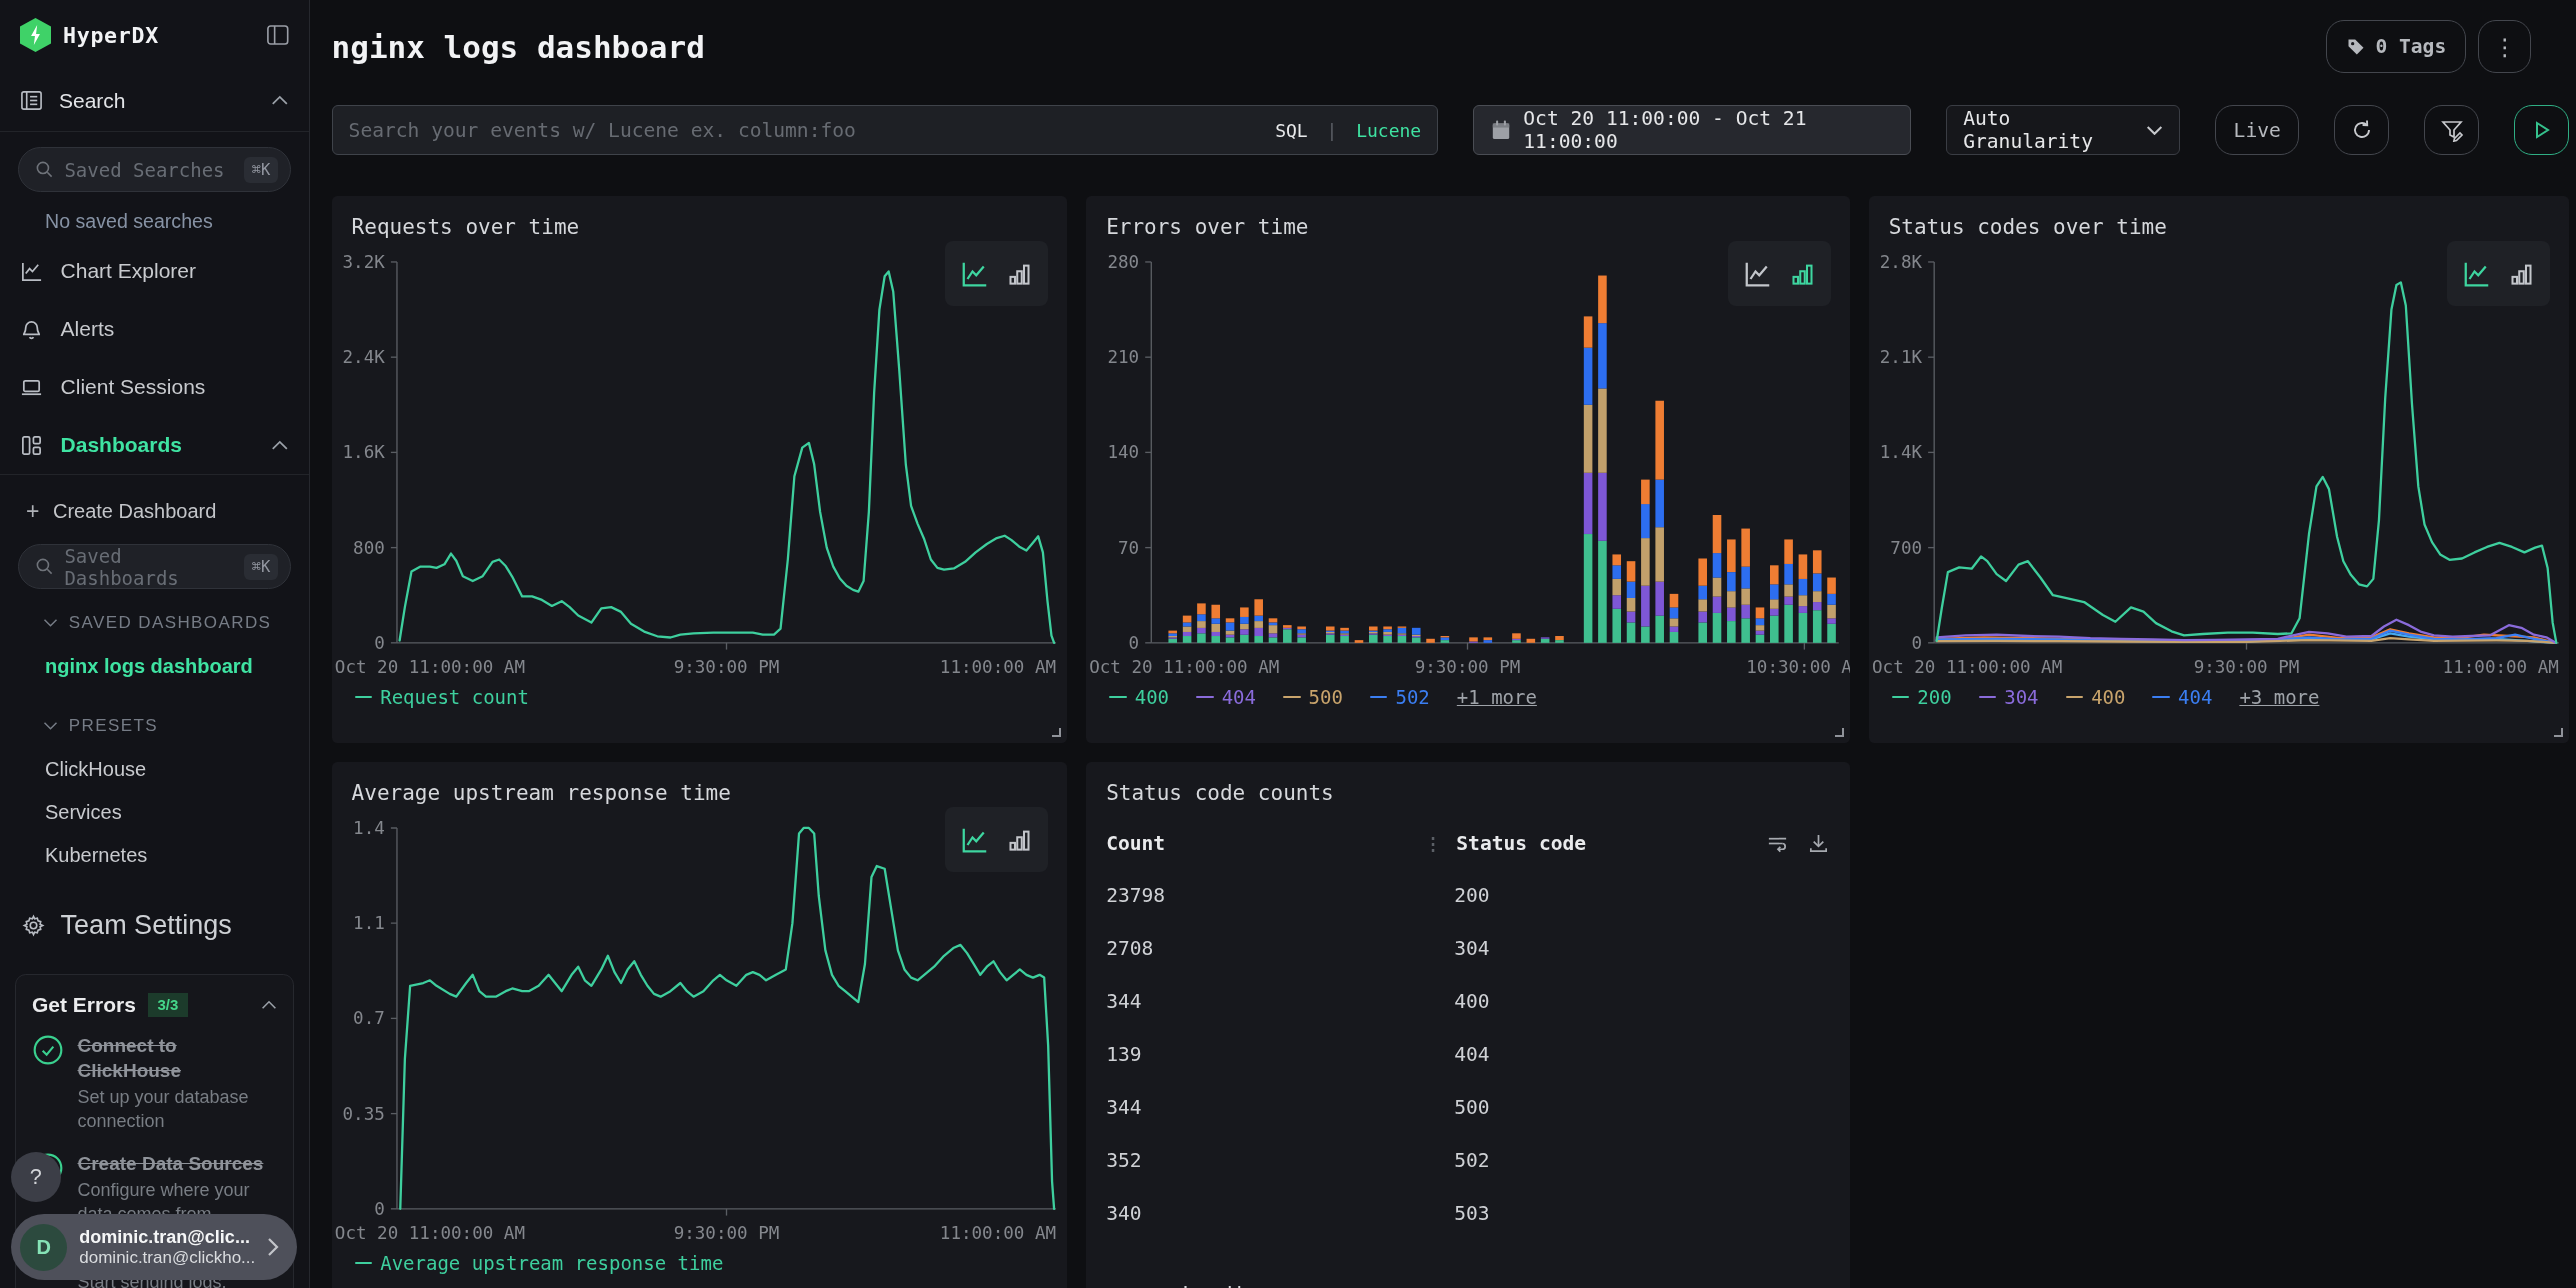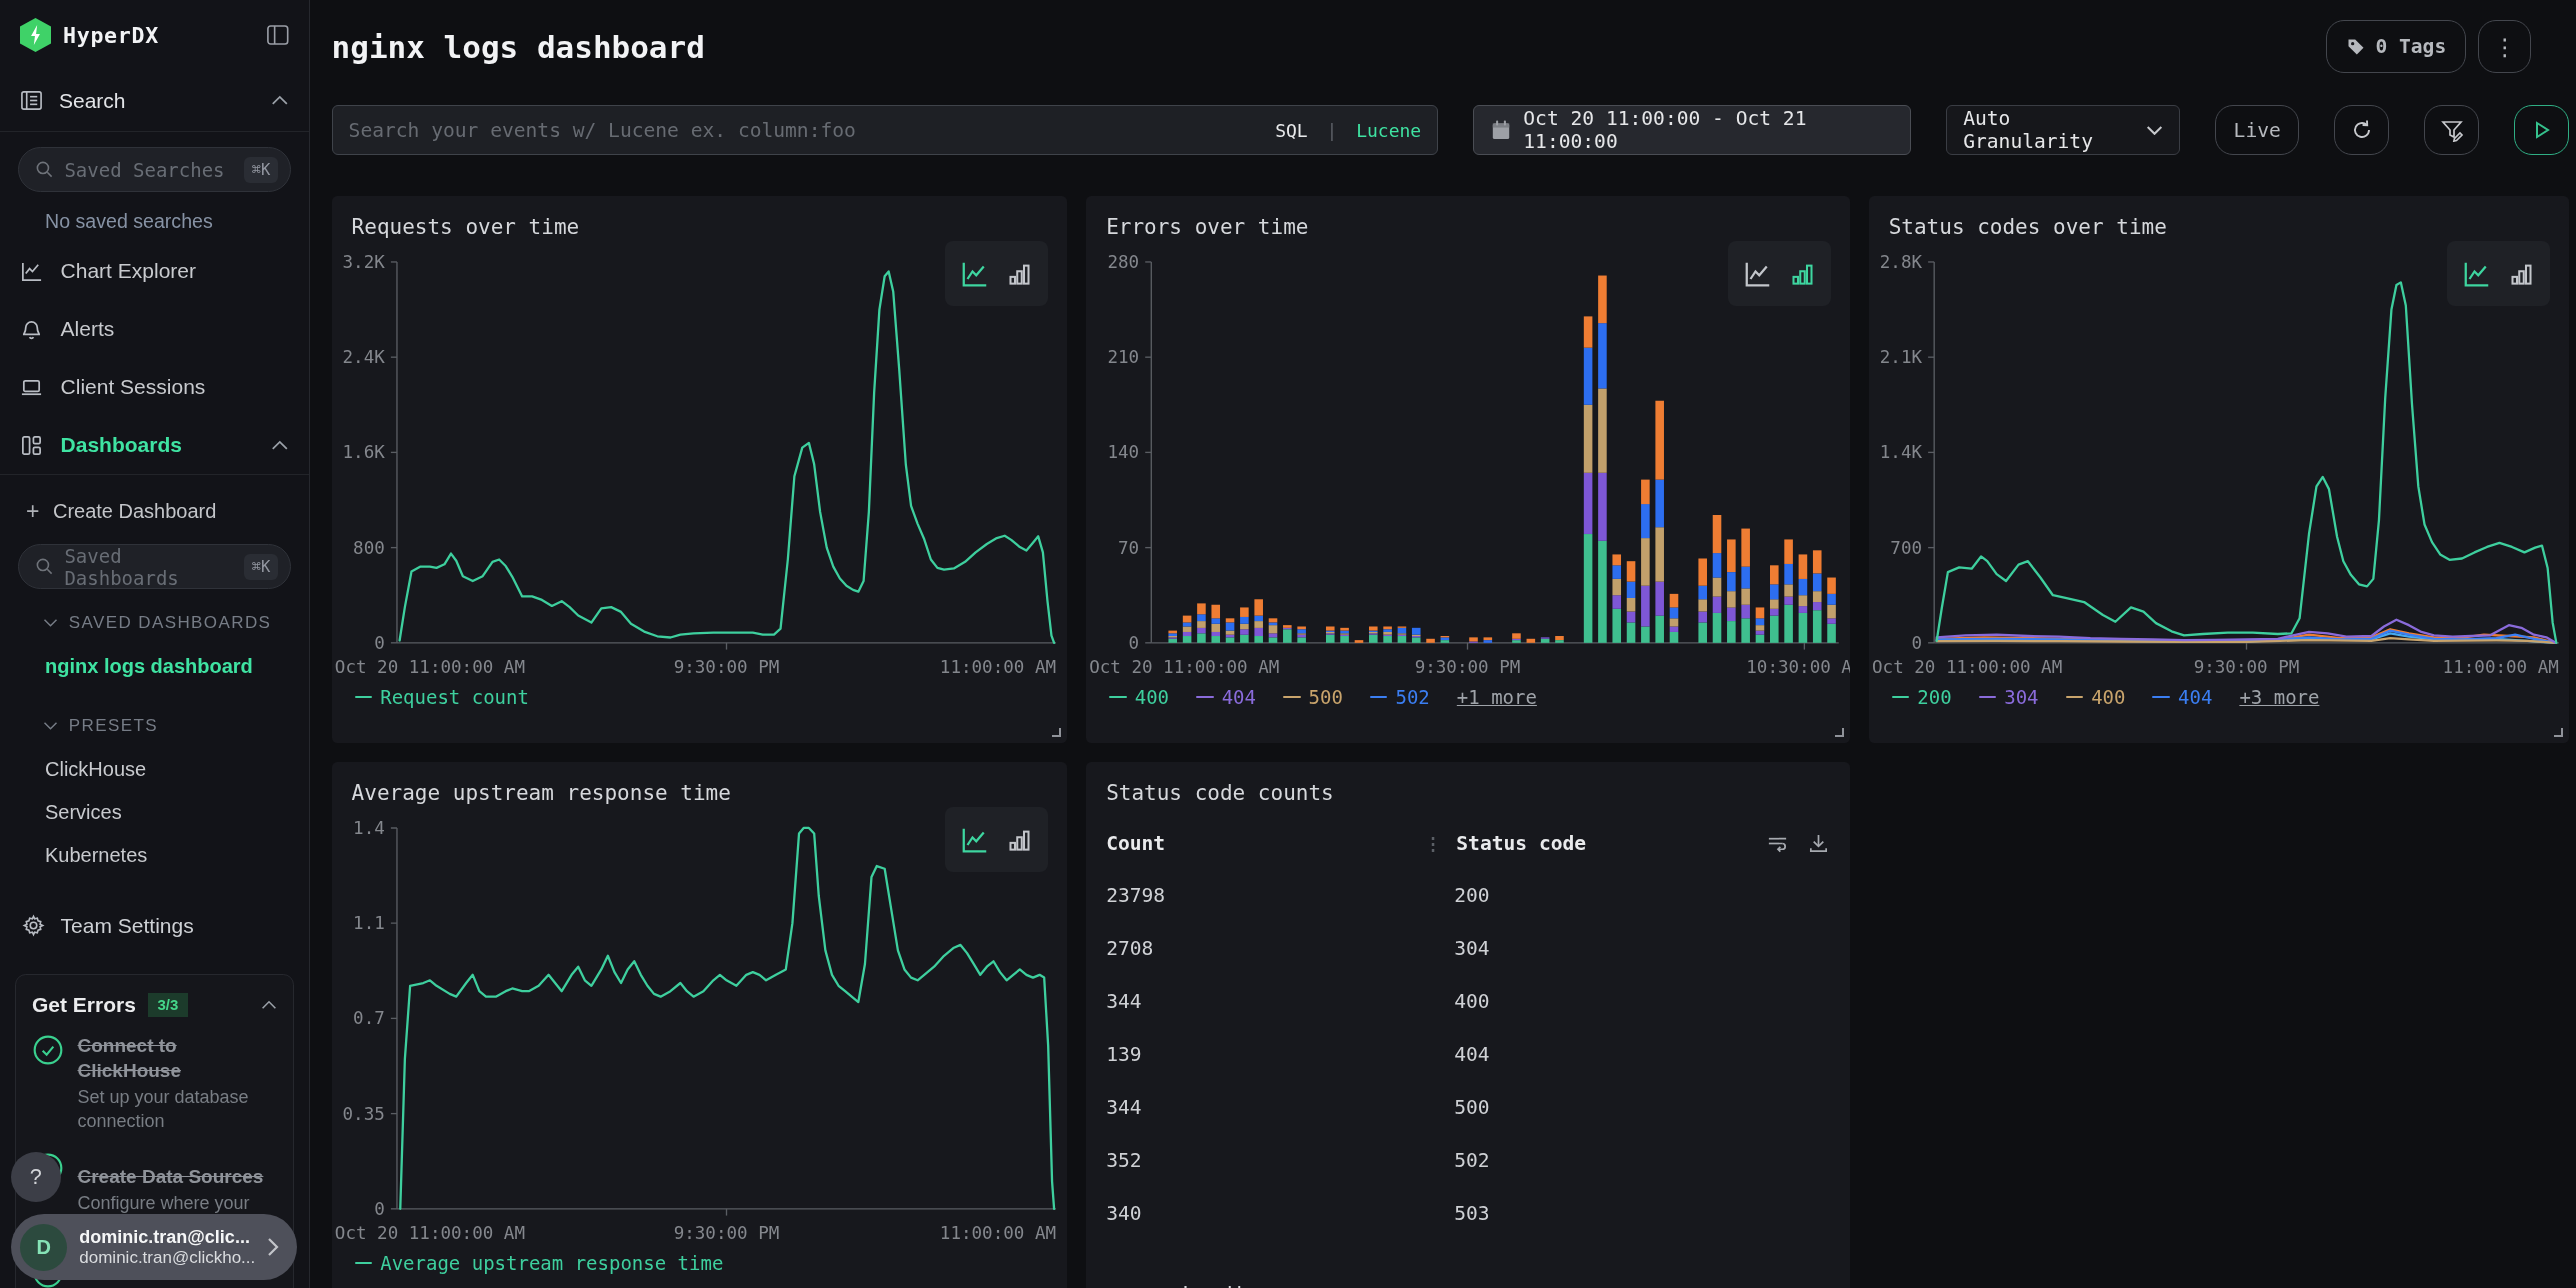--- a/index.html
+++ b/index.html
@@ -21,21 +21,21 @@
   .muted-line { font-size:19.6px; color:#8692a4; padding:17.6px 0 9.5px 45px; }
   .nav-item { height:58px; display:flex; align-items:center; gap:17.6px; padding:0 20px; font-size:21px; color:#c8cace; }
   .nav-item.active { color:#3fe3a2; font-weight:bold; }
   .nav-item .grow { flex:1; }
   .divider { border-bottom:0.7px solid #222429; }
   .create-row { height:53px; display:flex; align-items:center; gap:13.5px; padding-left:26px; font-size:20px; color:#c3c5c9; }
   .plus { font-size:23px; color:#aeb1b6; }
   .section-row { height:45px; display:flex; align-items:center; gap:10.8px; padding-left:43px; font-size:17px; letter-spacing:1.4px; color:#767c86; }
   .tree-item { height:43px; display:flex; align-items:center; padding-left:45px; font-size:20px; color:#c8cace; }
   .tree-item.active { color:#3fe3a2; font-weight:bold; }
-  .team-row { margin-top:20px; height:57px; display:flex; align-items:center; gap:16px; padding-left:21.6px; font-size:21px; color:#ced1d5; }
+  .team-row { margin-top:20px; height:57px; display:flex; align-items:center; gap:16px; padding-left:21.6px; font-size:27px; color:#ced1d5; }
 
   .gs-card { margin:20px 15px 0 15px; background:#15161b; border:0.7px solid #26282e; border-radius:10.8px; padding:17.6px 16px; }
   .gs-head { display:flex; align-items:center; gap:12px; }
   .gs-title { font-size:21px; font-weight:bold; color:#eaebed; }
   .gs-badge { background:#1c3b2b; color:#45d68a; font-size:15px; font-weight:bold; border-radius:0; padding:3.4px 9.5px; }
   .gs-head .sp { flex:1; }
   .gs-item { display:flex; gap:13.5px; margin-top:17.6px; }
   .gs-item .txt { flex:1; }
   .gs-item-title { font-size:19px; font-weight:bold; color:#8f939a; text-decoration:line-through; line-height:1.3; }
   .gs-item-desc { font-size:18px; color:#787d84; line-height:1.32; margin-top:2.7px; }
@@ -228,21 +228,21 @@
         <div class="txt" style="max-width:189px;">
           <div class="gs-item-title">Connect to ClickHouse</div>
           <div class="gs-item-desc">Set up your database connection</div>
         </div>
       </div>
       <div class="gs-item">
         <svg width="32" height="32" viewBox="0 0 24 24" fill="none" stroke="#3ad08f" stroke-width="1.6">
             <circle cx="12" cy="12" r="10"></circle>
             <polyline points="8,12.5 11,15.5 16,9.5"></polyline>
           </svg>
-        <div class="txt" style="max-width:203px;margin-top:13px;">
+        <div class="txt" style="max-width:203px;">
           <div class="gs-item-title">Create Data Sources</div>
           <div class="gs-item-desc">Configure where your data comes from</div>
         </div>
       </div>
       <div class="gs-item">
         <svg width="32" height="32" viewBox="0 0 24 24" fill="none" stroke="#3ad08f" stroke-width="1.6">
             <circle cx="12" cy="12" r="10"></circle>
             <polyline points="8,12.5 11,15.5 16,9.5"></polyline>
           </svg>
         <div class="txt" style="max-width:203px;">

